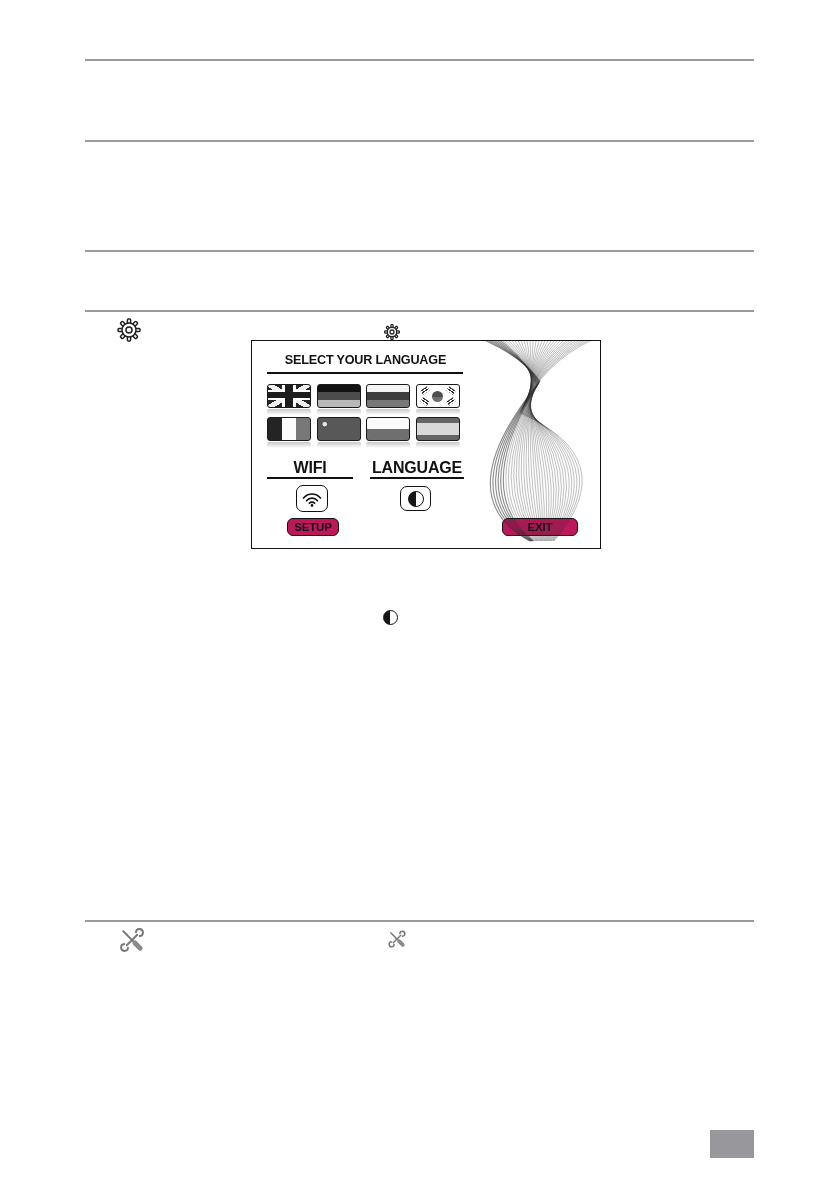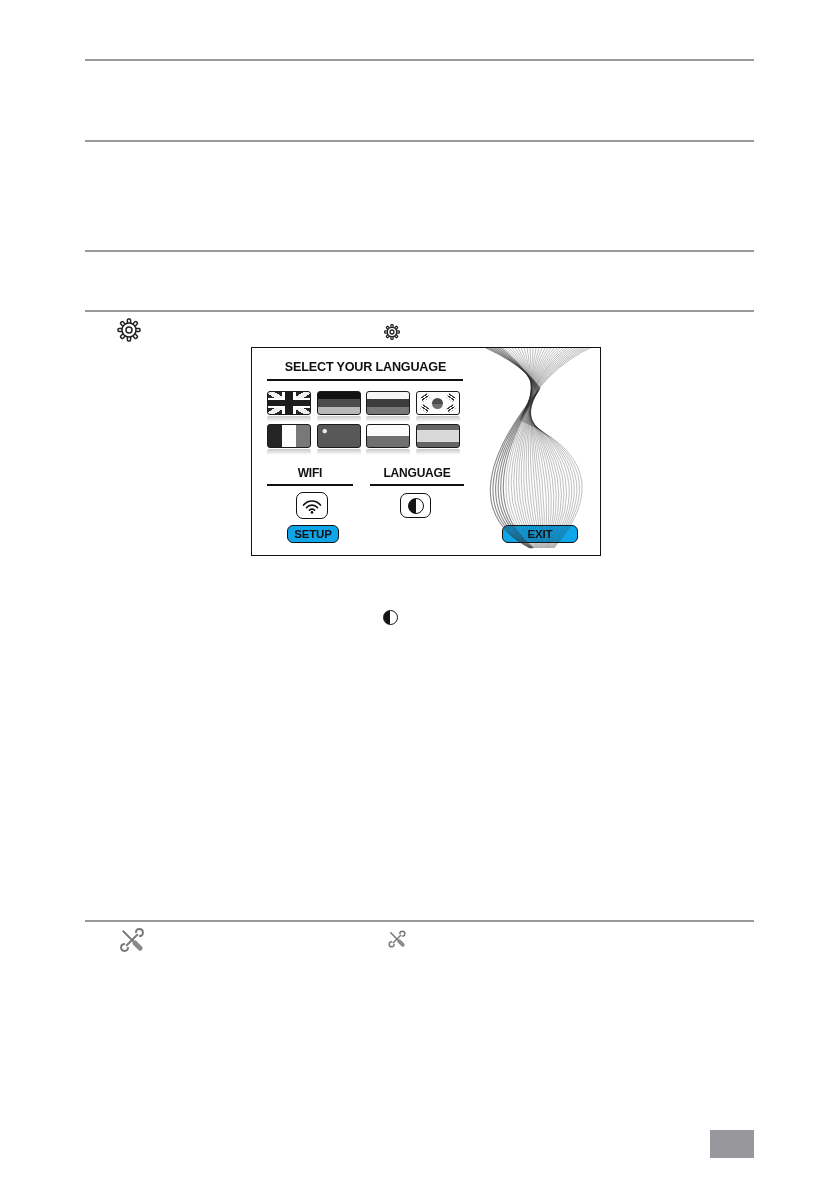--- a/index.html
+++ b/index.html
@@ -7,21 +7,21 @@
     width:839px;height:1191px;position:relative;background:#ffffff;
     font-family:"Liberation Sans", sans-serif;color:#111;overflow:hidden;
   }
   .abs{position:absolute;}
   
   .rule{position:absolute;left:85px;width:669px;height:1.5px;background:#9a9a9a;}
   
   .icon-wrap{position:absolute;display:flex;align-items:center;justify-content:center;}
   
   .panel{
-    position:absolute;left:251px;top:347px;width:348px;height:207px;
+    position:absolute;left:251px;top:340px;width:348px;height:207px;
     border:1.7px solid #111;background:#fff;overflow:hidden;
   }
   .panel-title{
     position:absolute;left:10px;top:11px;width:207px;text-align:center;
     font-size:13px;font-weight:bold;letter-spacing:-0.2px;white-space:nowrap;
     transform:scaleX(.97);transform-origin:center;
   }
   .title-underline{position:absolute;left:15px;top:31px;width:196px;height:1.7px;background:#111;}
   .flag-grid{
     position:absolute;left:15px;top:43px;
@@ -62,30 +62,30 @@
   .tg-bl{left:4px;bottom:3px;transform:rotate(34deg);}
   .tg-br{right:4px;bottom:3px;transform:rotate(-34deg);}
   .flag-france{background-image:linear-gradient(90deg,#242424 33%,#fcfcfc 33%,#fcfcfc 66%,#787878 66%);}
   .flag-china{
     background-color:#585858;
     background-image:radial-gradient(circle at 16% 28%, #e6e6e6 0, #e6e6e6 1.8px, rgba(0,0,0,0) 2.6px);
   }
   .flag-poland{background-image:linear-gradient(180deg,#fbfbfb 50%,#6f6f6f 50%);}
   .flag-spain{background-image:linear-gradient(180deg,#656565 23%,#d9d9d9 23%,#d9d9d9 77%,#656565 77%);}
   .sub-label{
-    position:absolute;top:118px;font-size:12px;font-weight:bold;text-align:center;
+    position:absolute;top:118px;font-size:16px;font-weight:bold;text-align:center;
     letter-spacing:-0.2px;
   }
   .sub-underline{position:absolute;top:136px;height:1.5px;background:#111;}
   .sq-btn{
     position:absolute;border:1.7px solid #111;border-radius:7px;background:#fff;
     display:flex;align-items:center;justify-content:center;box-sizing:border-box;
   }
   .pill-btn{
-    position:absolute;border:1.7px solid #111;border-radius:6px;background:#0ea5e9;
+    position:absolute;border:1.7px solid #111;border-radius:6px;background:#be185d;
     display:flex;align-items:center;justify-content:center;box-sizing:border-box;
     font-size:11.5px;font-weight:bold;letter-spacing:-0.2px;
   }
   .contrast{
     border-radius:50%;border:1.3px solid #111;box-sizing:border-box;
     background:linear-gradient(90deg,#151515 50%,#ffffff 50%);
   }
   .swirl{position:absolute;right:0;top:0;}
   
   .badge{position:absolute;left:710px;top:1130px;width:44px;height:28px;

